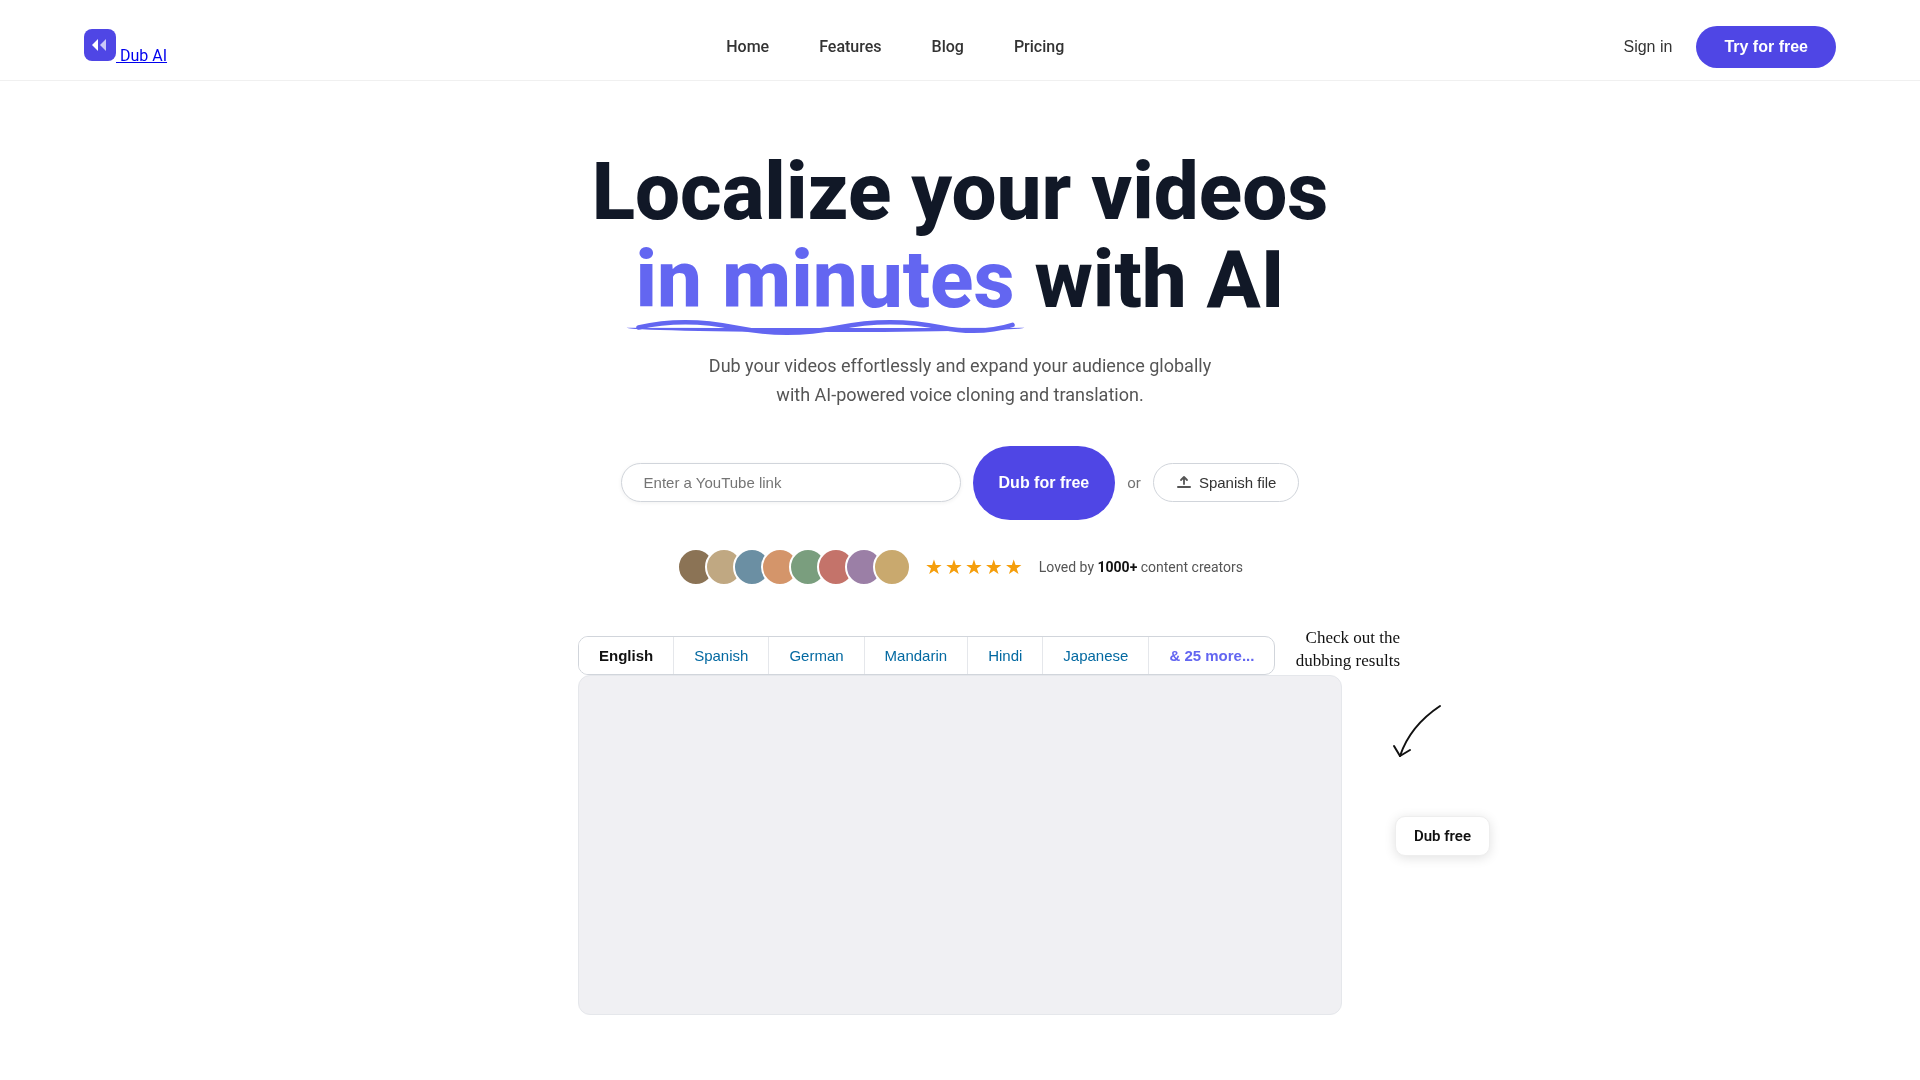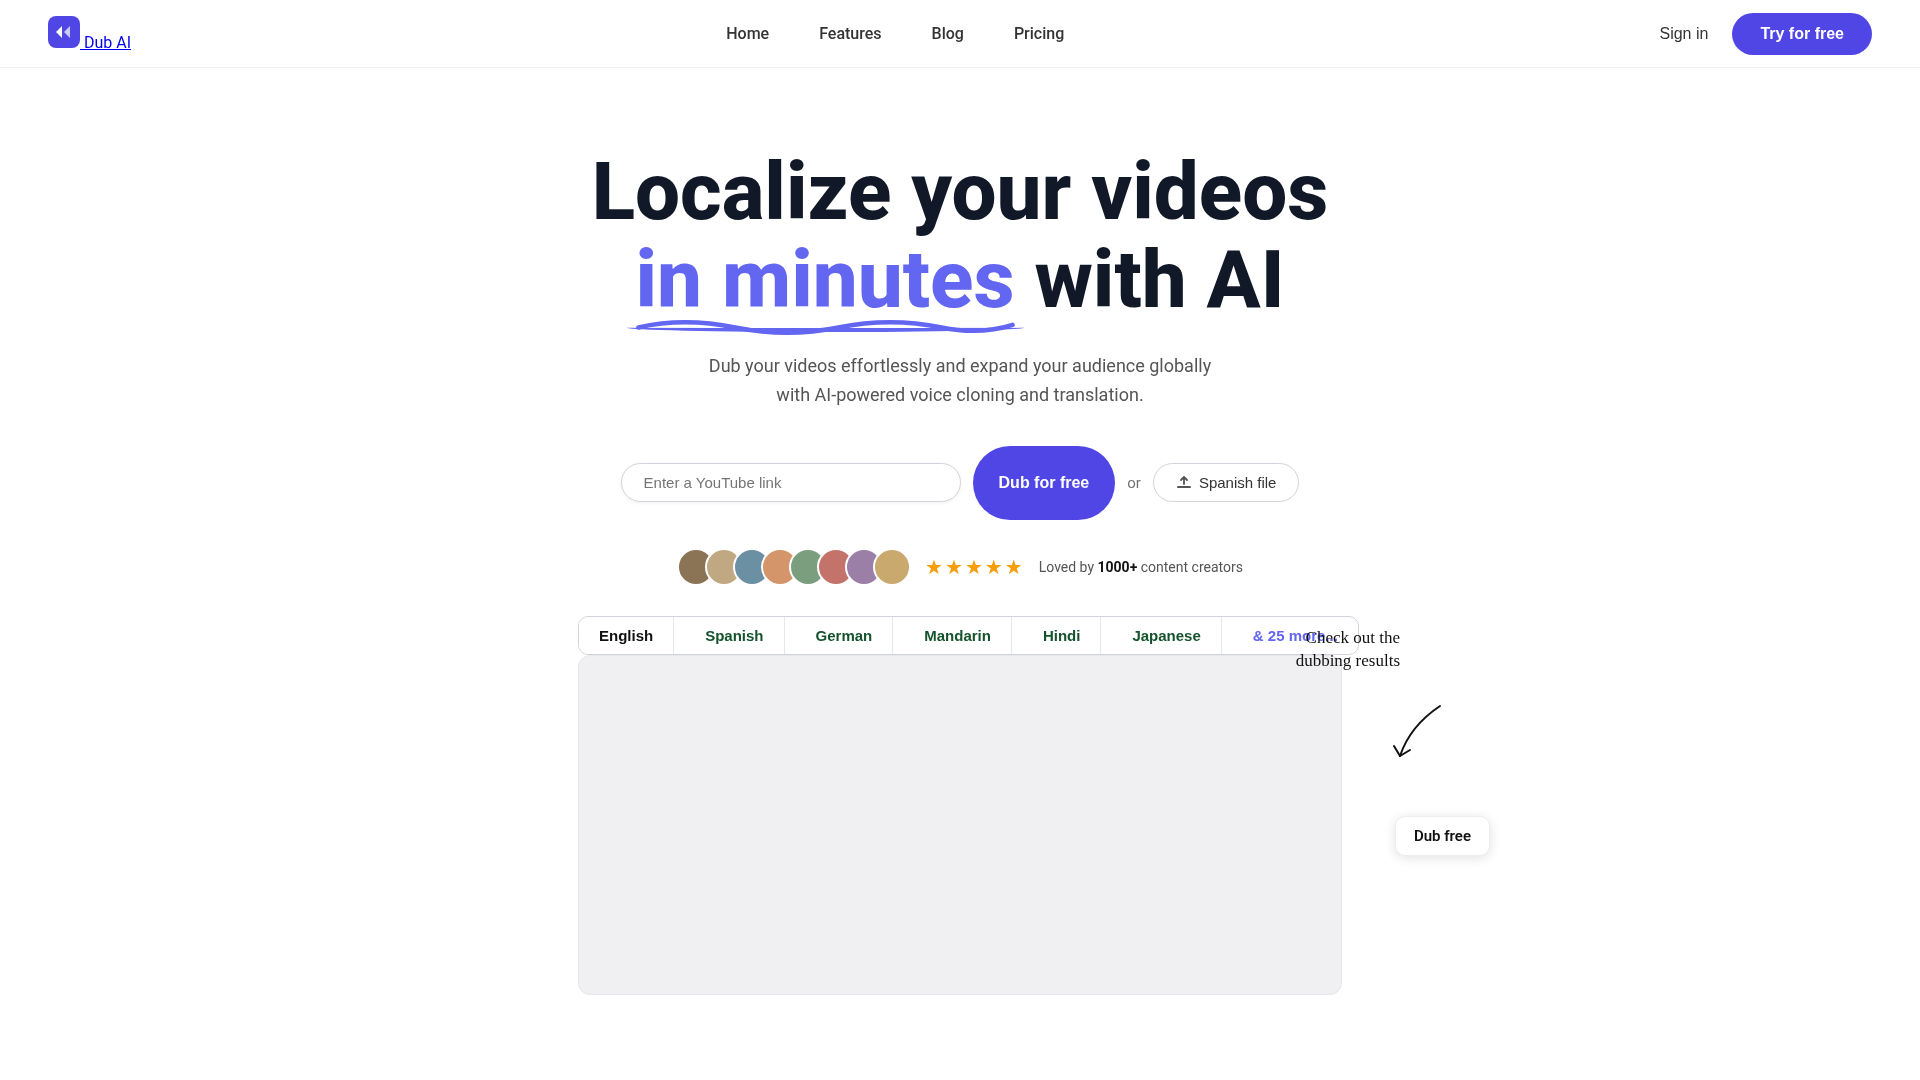--- a/index.html
+++ b/index.html
@@ -1,22 +1,22 @@
 <!DOCTYPE html>
 <html><head>
   <meta charset="utf-8">
   <style>
     * { margin: 0; padding: 0; box-sizing: border-box; }
     body { font-family: -apple-system, BlinkMacSystemFont, 'Segoe UI', Roboto, sans-serif; background: #fff; color: #1a1a2e; width: 1920px; min-height: 1080px; overflow-x: hidden; }
 
     
     nav {
       display: flex; align-items: center; justify-content: space-between;
-      padding: 0 48px; height: 68px; border-bottom: 1px solid #f0f0f0;
-      position: sticky; top: 0; background: #fff; z-index: 100;
+      padding: 0 84px; height: 68px; border-bottom: 1px solid #f0f0f0;
+      position: sticky; top: 13px; background: #fff; z-index: 100;
     }
     .logo-icon { width: 32px; height: 32px; }
     .nav-links { display: flex; align-items: center; gap: 50px; }
     .nav-links a { text-decoration: none; color: #333; font-size: 16px; font-weight: 500; }
     .nav-right { display: flex; align-items: center; gap: 24px; }
     .sign-in-btn { background: none; border: none; font-size: 16px; font-weight: 500; color: #333; cursor: pointer; }
     .try-free-btn {
       background: #4f46e5; color: #fff; border: none; border-radius: 50px;
       padding: 12px 28px; font-size: 16px; font-weight: 600; cursor: pointer;
     }
@@ -87,26 +87,27 @@
     .stars { color: #f59e0b; font-size: 20px; letter-spacing: 2px; }
     .loved-text { font-size: 14px; color: #555; }
     .loved-text strong { color: #111; font-weight: 700; }
 
     
     .demo-section {
       display: flex; flex-direction: column; align-items: center; margin-top: 30px;
       position: relative; padding-bottom: 20px;
     }
     .language-tabs {
-      display: flex; gap: 11px; border: 1.5px solid #d1d5db; border-radius: 10px;
+      display: flex; gap: 0; border: 1.5px solid #d1d5db; border-radius: 10px;
       overflow: hidden; background: #fff; align-self: flex-start;
       margin-left: calc(50% - 382px);
+      margin-top: 20px;
     }
     .lang-tab {
-      padding: 10px 20px; font-size: 15px; font-weight: 700; color: #14532d; cursor: pointer;
+      padding: 10px 20px; font-size: 15px; font-weight: 400; color: #0369a1; cursor: pointer;
       border: none; background: transparent; border-right: 1px solid #e5e7eb;
       white-space: nowrap;
     }
     .lang-tab:last-child { border-right: none; }
     .lang-tab.active { background: #fff; font-weight: 600; color: #111; }
     .lang-tab.more { color: #6366f1; font-weight: 600; }
 
     .video-placeholder {
       width: 764px; height: 340px; background: #f0f0f3; border-radius: 12px;
       margin-top: 0; border: 1.5px solid #e5e7eb;

